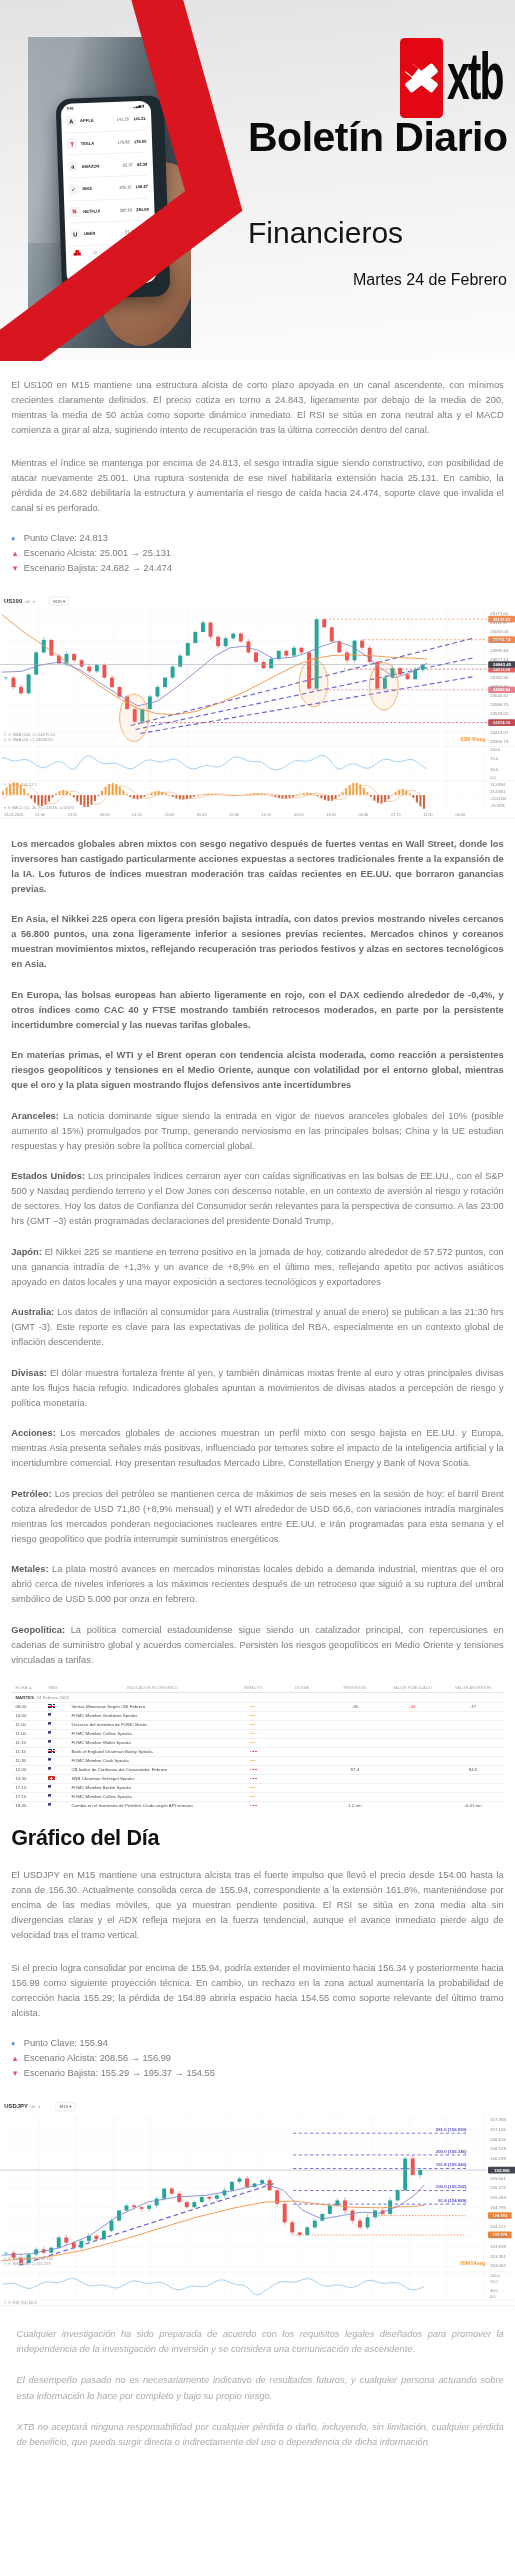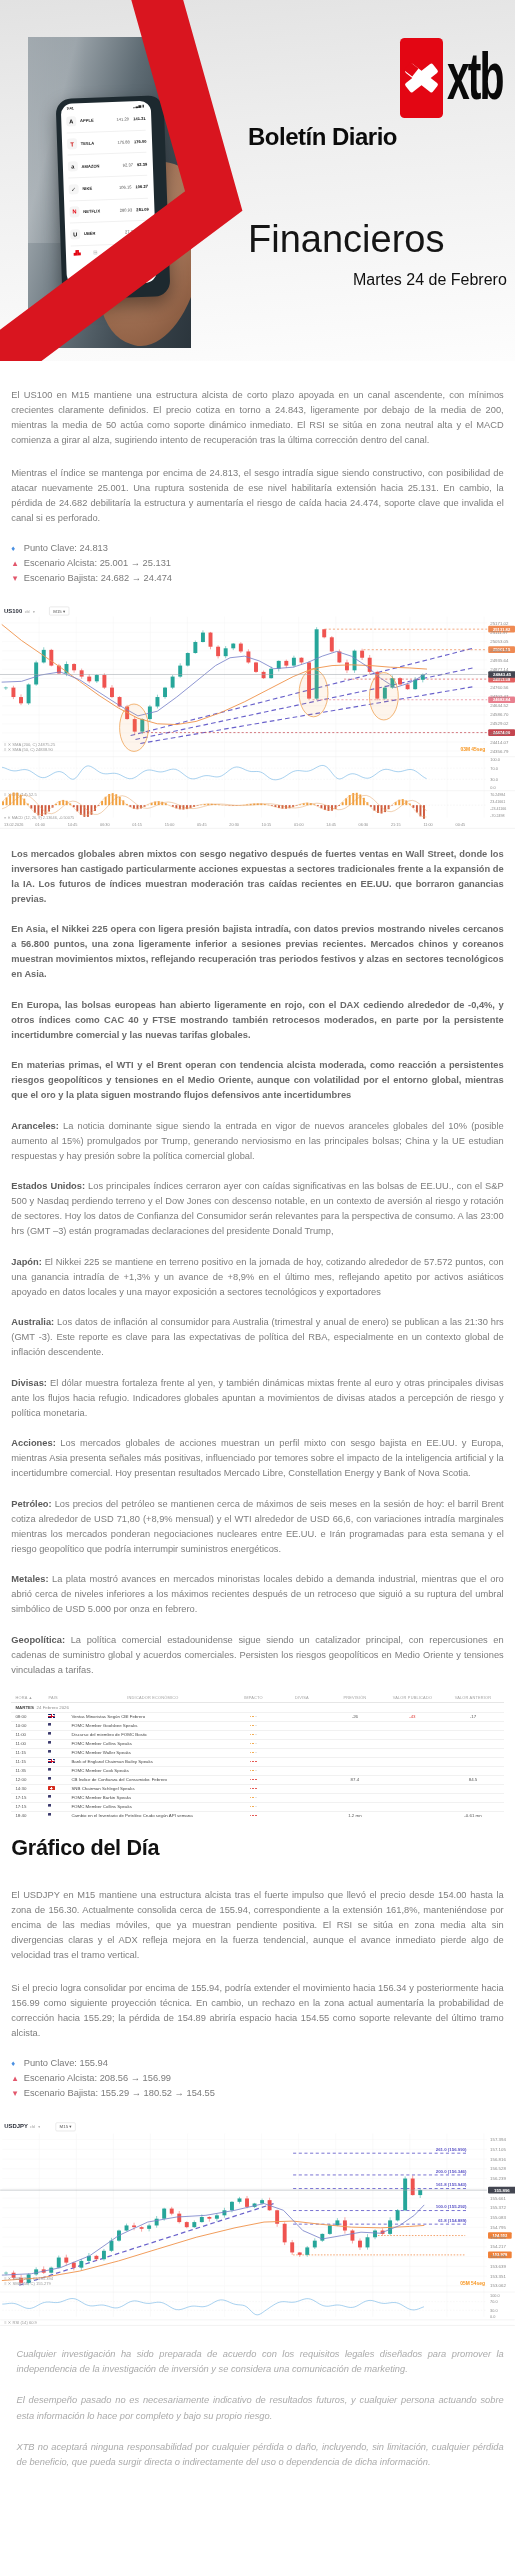--- a/index.html
+++ b/index.html
@@ -24,31 +24,31 @@
   .tbid{font-size:4.1px;color:#555;margin-left:auto;}
   .task{font-size:4.1px;font-weight:700;color:#111;margin-left:4.1px;}
   .pnav{display:flex;justify-content:space-between;align-items:center;padding:4.1px 3.1px 0;}
   .pnav span{font-size:4.6px;color:#b5b5b5;}
   .pnav .hot{color:#e30613;font-weight:700;}
   .homebar{width:30px;height:2.1px;border-radius:1.5px;background:#16212a;margin:5.2px auto 0;}
   .ribbon{position:absolute;left:0;top:0;pointer-events:none;}
   .logo-box{position:absolute;left:400px;top:38px;width:43px;height:80px;background:#e30613;border-radius:4.6px;}
   .logo-word{position:absolute;left:447px;top:45px;font-size:66px;line-height:62px;font-weight:700;color:#0a0a0a;
              letter-spacing:-3.1px;transform:scaleX(.62);transform-origin:left top;}
-  .title-1{position:absolute;left:248px;top:120px;font-size:24px;line-height:34px;font-weight:700;color:#0b0b0b;letter-spacing:-0.5px;}
+  .title-1{position:absolute;left:248px;top:120px;font-size:41px;line-height:34px;font-weight:700;color:#0b0b0b;letter-spacing:-0.5px;}
   .title-2{position:absolute;left:248px;top:163px;font-size:30px;line-height:33px;font-weight:300;color:#151515;}
-  .title-3{position:absolute;left:248px;top:223px;font-size:38px;line-height:33px;font-weight:300;color:#151515;}
+  .title-3{position:absolute;left:248px;top:216px;font-size:30px;line-height:33px;font-weight:300;color:#151515;}
   .hdate{position:absolute;right:8.2px;top:271px;font-size:16px;font-weight:500;color:#101010;}
   
   .main{position:absolute;left:0;top:361px;width:515px;padding:0 11.3px;box-sizing:border-box;}
   .h2{font-size:21.6px;font-weight:700;color:#121212;letter-spacing:-0.3px;margin:0;}
   .para{font-size:9.3px;line-height:15px;color:#7d7d7d;text-align:justify;margin:0;}
   .para.boldp{font-weight:700;color:#6a6a6a;}
   .para strong{color:#5c5c5c;}
-  .gap24{margin-top:27px;} .gap30{margin-top:15.5px;} .gap34{margin-top:17.5px;}
+  .gap24{margin-top:17px;} .gap30{margin-top:15.5px;} .gap34{margin-top:17.5px;}
   .bullets{list-style:none;margin:15.5px 0 0;padding:0;font-size:9.3px;color:#7a7a7a;}
   .bullets li{line-height:15px;display:flex;align-items:baseline;}
   .bic{width:12.4px;display:inline-block;font-size:7.7px;}
   .bic.diamond{color:#4a90e2;} .bic.tri{color:#e2566b;}
   .chartbox{margin:13.4px 0 0 -11.3px;width:515px;}
   svg text{font-family:"Liberation Sans","DejaVu Sans",sans-serif;}
   
   .cal{margin-top:14.4px;}
   .cal-head{display:grid;grid-template-columns:33px 23px 163px 38px 59px 47px 68px 1fr;
             font-size:3.9px;color:#a2a2a2;letter-spacing:0.2px;padding:2.6px 4.1px 2.1px;border-bottom:0.5px solid #e6e6e6;}
@@ -736,21 +736,21 @@
         <li>
           <span class="bic diamond">♦</span>
           <span>Punto Clave: 155.94</span>
         </li>
         <li>
           <span class="bic tri">▲</span>
           <span>Escenario Alcista: 208.56 → 156.99</span>
         </li>
         <li>
           <span class="bic tri">▼</span>
-          <span>Escenario Bajista: 155.29 → 180.52 → 154.55</span>
+          <span>Escenario Bajista: 155.29 → 195.37 → 154.55</span>
         </li>
       </ul>
 
     <div class="chartbox">
       <svg id="chart2" width="515" height="212" viewBox="0 0 1000 412">
           <rect x="0" y="0" width="1000" height="412" fill="#ffffff"></rect>
           <line x1="4" y1="49.67460674157194" x2="946" y2="49.67460674157194" stroke="#f5f5f5" stroke-width="1"></line>
           <line x1="4" y1="68.63820224719099" x2="946" y2="68.63820224719099" stroke="#f5f5f5" stroke-width="1"></line>
           <line x1="4" y1="87.60179775280818" x2="946" y2="87.60179775280818" stroke="#f5f5f5" stroke-width="1"></line>
           <line x1="4" y1="106.49977528089883" x2="946" y2="106.49977528089883" stroke="#f5f5f5" stroke-width="1"></line>
@@ -945,19 +945,19 @@
           <text x="952" y="355" font-size="7.5" fill="#8a8a8a" text-anchor="start" font-weight="400">100.0</text>
           <text x="952" y="367.6" font-size="7.5" fill="#8a8a8a" text-anchor="start" font-weight="400">70.0</text>
           <text x="952" y="384.4" font-size="7.5" fill="#8a8a8a" text-anchor="start" font-weight="400">30.0</text>
           <text x="952" y="397" font-size="7.5" fill="#8a8a8a" text-anchor="start" font-weight="400">0.0</text>
           <text x="8" y="408" font-size="8" fill="#9a9a9a" text-anchor="start" font-weight="400">≡ ✕ RSI (14) 60.9</text>
           <line x1="0" y1="411" x2="1000" y2="411" stroke="#e8e8e8"></line>
         </svg>
     </div>
 
     <div id="footerBlock" style="margin-top:18.5px;padding-left:5.2px;">
-        <p class="fpara">Cualquier investigación ha sido preparada de acuerdo con los requisitos legales diseñados para promover la independencia de la investigación de inversión y se considera una comunicación de marketing.</p>
+        <p class="fpara">Cualquier investigación ha sido preparada de acuerdo con los requisitos legales diseñados para promover la independencia de la investigación de inversión y se considera una comunicación de ascendente.</p>
         <p class="fpara">El desempeño pasado no es necesariamente indicativo de resultados futuros, y cualquier persona actuando sobre esta información lo hace por completo y bajo su propio riesgo.</p>
         <p class="fpara">XTB no aceptará ninguna responsabilidad por cualquier pérdida o daño, incluyendo, sin limitación, cualquier pérdida de beneficio, que pueda surgir directa o indirectamente del uso o dependencia de dicha información.</p>
       </div>
   </div>
 </div>
 
 
 </body></html>

